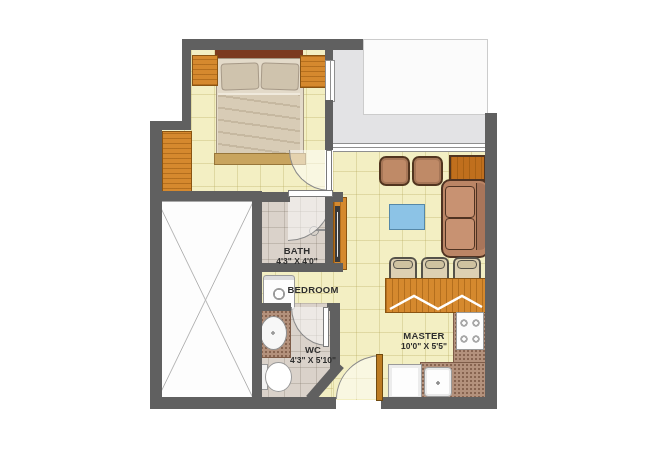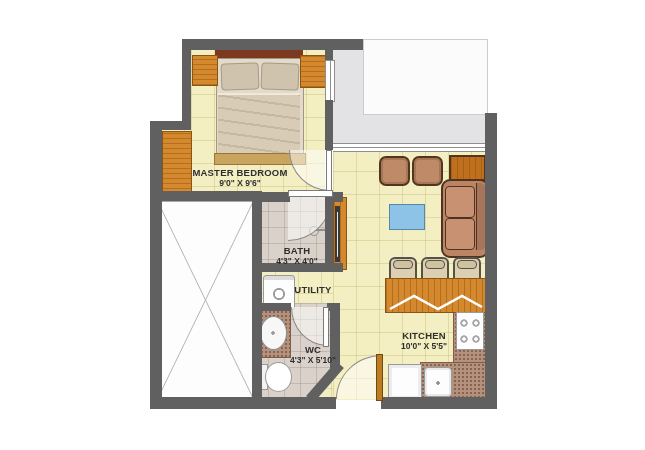--- a/index.html
+++ b/index.html
@@ -143,33 +143,29 @@
   <div class="wall z20" style="left:252px;top:303px;width:39px;height:8px"></div>
   <div class="wall z20" style="left:327px;top:303px;width:13px;height:8px"></div>
   <div class="wall z20" style="left:330px;top:311px;width:10px;height:58px"></div>
   <div class="wall z20" style="left:302px;top:377px;width:46px;height:10px;transform:rotate(-49deg)"></div>
 
   <div class="leaf z30" style="left:326px;top:150px;width:4px;height:40px"></div>
   <div class="leaf z30" style="left:288px;top:190px;width:43px;height:5px"></div>
   <div class="leaf z30" style="left:323px;top:307px;width:4px;height:38px"></div>
   <div class="leaf z30" style="left:376px;top:354px;width:5px;height:45px;background:#bd7c22;border:1px solid #6f4a10"></div>
 
-  <div class="room-label" style="left:240px;top:167px">
-    <div class="rn">MASTER BEDROOM</div>
-    <div class="rd">9'0" X 9'6"</div>
-  </div>
   <div class="room-label" style="left:297px;top:245px">
     <div class="rn">BATH</div>
     <div class="rd">4'3" X 4'0"</div>
   </div>
   <div class="room-label" style="left:313px;top:284px">
-    <div class="rn">UTILITY</div>
+    <div class="rn">BEDROOM</div>
   </div>
   <div class="room-label" style="left:313px;top:344px">
     <div class="rn">WC</div>
     <div class="rd">4'3" X 5'10"</div>
   </div>
   <div class="room-label" style="left:424px;top:330px">
-    <div class="rn">KITCHEN</div>
+    <div class="rn">MASTER</div>
     <div class="rd">10'0" X 5'5"</div>
   </div>
 
 </div>
 
 </body></html>

